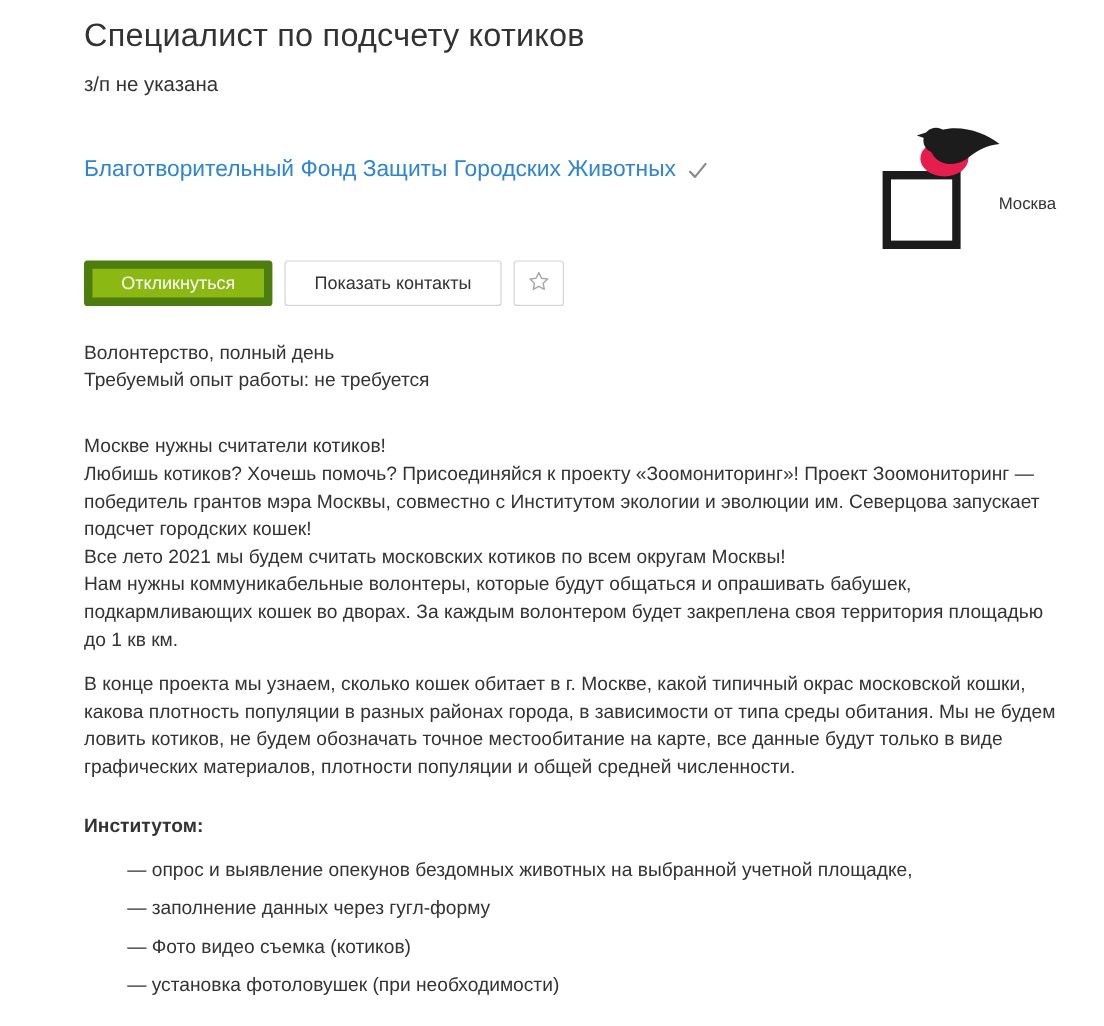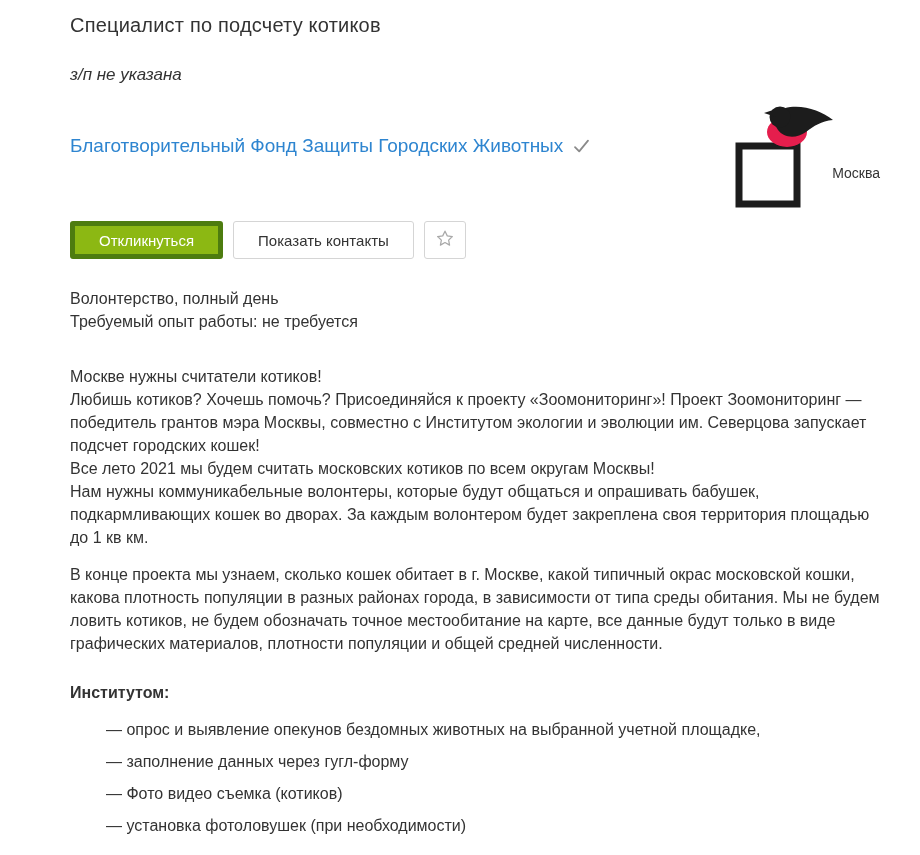--- a/index.html
+++ b/index.html
@@ -9,30 +9,29 @@
     overflow: hidden;
     font-family: "Liberation Sans", sans-serif;
     color: #333333;
   }
   .page {
     position: relative;
     width: 920px; height: 855px;
     padding: 14px 40px 0 70px;
   }
   .vacancy-title {
-    font-size: 20px;
+    font-size: 27px;
     font-weight: 400;
     color: #333;
     letter-spacing: 0.2px;
   }
   .salary {
-    margin-top: 28px;
+    margin-top: 16px;
     font-size: 17px;
     color: #333;
-    font-style: italic;
   }
   .company-block { margin-top: 50px; }
   .company-line { display: flex; gap: 10px; }
   .company-name {
     font-size: 19px;
     color: #2e85d0;
     text-decoration: none;
     cursor: pointer;
   }
   .verified { display: inline-flex; align-items: center; }
@@ -59,21 +58,21 @@
     display: inline-flex;
     align-items: center;
     justify-content: center;
     font-size: 15px;
     border-radius: 3px;
     cursor: pointer;
     font-family: "Liberation Sans", sans-serif;
   }
   .btn-apply {
     background: #8cb813;
-    border: 5px solid #4d7c0f;
+    border: 7px solid #4d7c0f;
     color: #ffffff;
     padding: 0 24px;
   }
   .btn-contacts {
     background: #ffffff;
     border: 1px solid #d5d5d5;
     color: #333;
     padding: 16px 24px;
   }
   .btn-fav {

